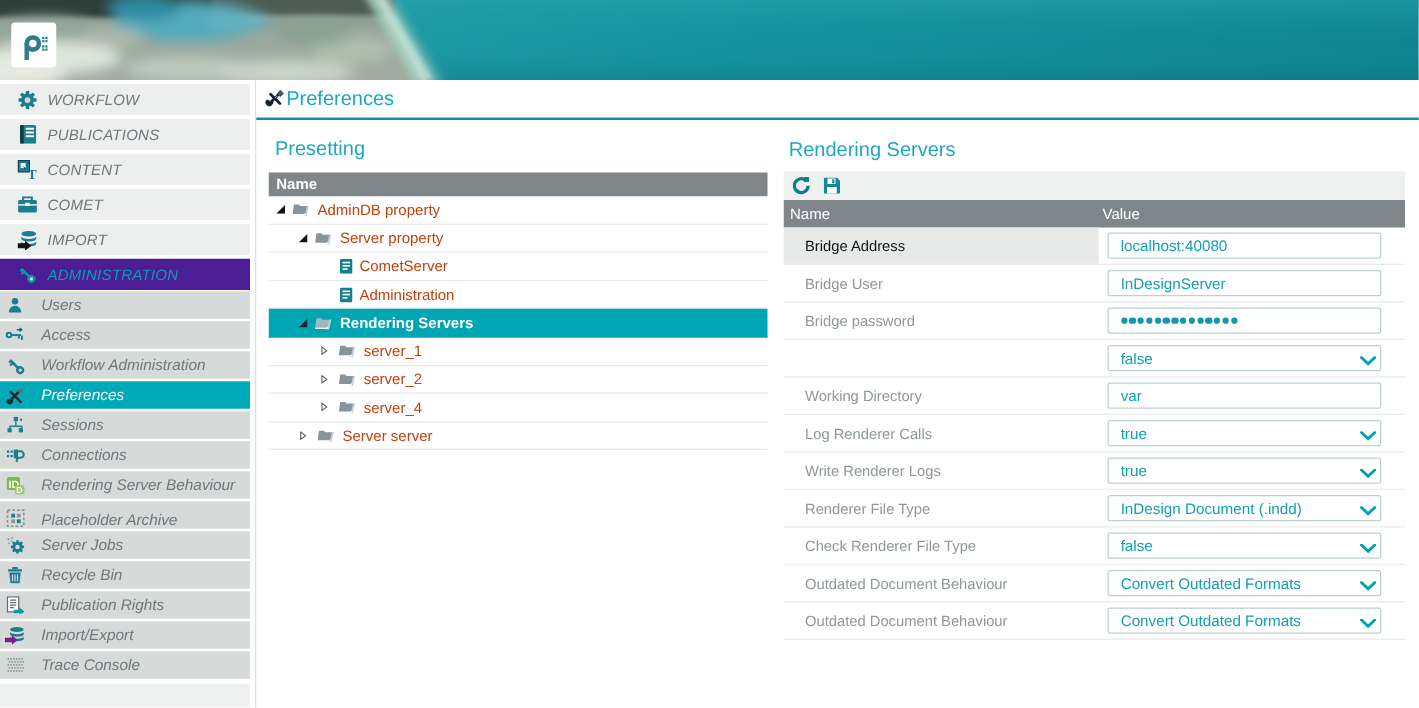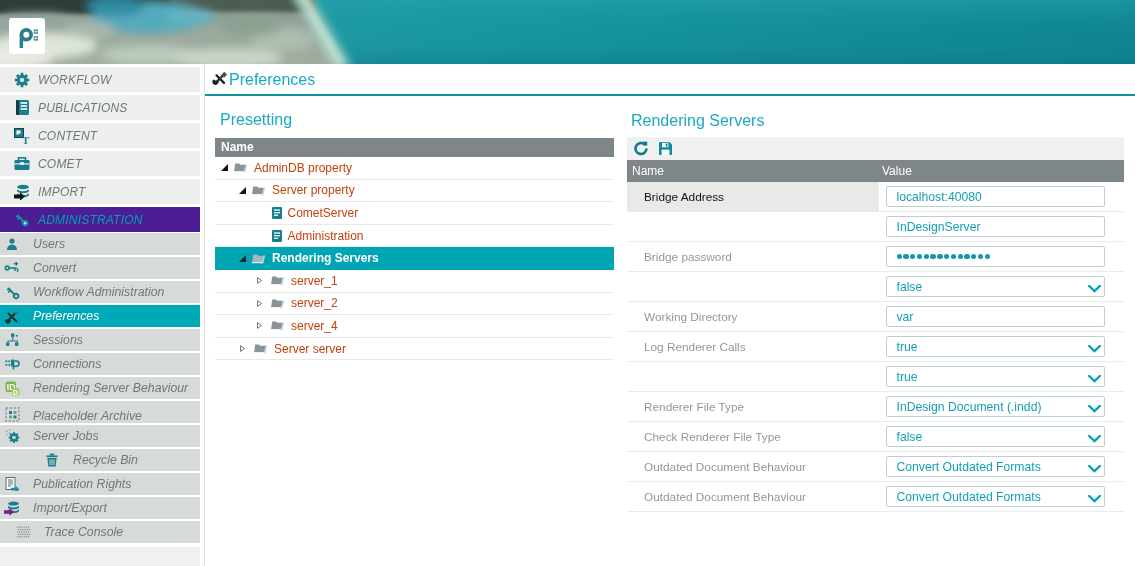--- a/index.html
+++ b/index.html
@@ -222,21 +222,21 @@
         <g fill="#1b7e8e">
           <circle cx="3.4" cy="6" r="2.8"></circle>
           <circle cx="3.4" cy="6" r="1.1" fill="#d6dbda"></circle>
           <rect x="5.6" y="5.2" width="8" height="1.7"></rect>
           <rect x="11" y="6.5" width="1.6" height="2.6"></rect>
           <rect x="13.6" y="6.5" width="1.6" height="3.6"></rect>
         </g>
         <path d="M10,1.5 h4 m-1.6,-1.6 l1.8,1.6 -1.8,1.6" stroke="#0f6b7a" stroke-width="1.2" fill="none"></path>
       </svg>
     </span>
-    <span class="tx">Convert</span>
+    <span class="tx">Access</span>
   </div>
 <div class="abs srow sub" style="top:281px;">
     <span class="ic">
       <svg width="15" height="15" viewBox="0 0 15 15">
         <g transform="rotate(135 8 8)" fill="#1b7e8e">
           <circle cx="8" cy="3.6" r="3.2"></circle>
           <circle cx="8" cy="3.6" r="1.3" fill="#d6dbda"></circle>
           <rect x="7" y="5.5" width="2" height="9"></rect>
           <rect x="7" y="11" width="4" height="1.7"></rect>
           <rect x="7" y="13.4" width="3" height="1.6"></rect>
@@ -324,21 +324,21 @@
           <rect x="8" y="3.2" width="2" height="10.6"></rect>
           <rect x="3.7" y="7.5" width="10.6" height="2"></rect>
           <rect x="8" y="3.2" width="2" height="10.6" transform="rotate(45 9 8.5)"></rect>
           <rect x="8" y="3.2" width="2" height="10.6" transform="rotate(-45 9 8.5)"></rect>
         </g>
         <circle cx="9" cy="8.5" r="1.8" fill="#d6dbda"></circle>
       </svg>
     </span>
     <span class="tx">Server Jobs</span>
   </div>
-<div class="abs srow sub" style="top:449px;padding-left:40px;">
+<div class="abs srow sub" style="top:449px;">
     <span class="ic">
       <svg width="12" height="14" viewBox="0 0 12 14">
         <rect x="0.5" y="2.4" width="11" height="1.8" fill="#1b7e8e"></rect>
         <rect x="3.8" y="0.6" width="4.4" height="1.8" fill="#1b7e8e"></rect>
         <path d="M1.4,5 h9.2 l-0.9,8.6 h-7.4 z" fill="#1b7e8e"></path>
         <path d="M4,6.5 v5.5 M6,6.5 v5.5 M8,6.5 v5.5" stroke="#d6dbda" stroke-width="1"></path>
       </svg>
     </span>
     <span class="tx">Recycle Bin</span>
   </div>
@@ -358,21 +358,21 @@
         <g fill="#1b7e8e">
           <ellipse cx="9.5" cy="2.6" rx="5.5" ry="2"></ellipse>
           <path d="M4,4.4 a5.5,2 0 0 0 11,0 v2 a5.5,2 0 0 1 -11,0 z"></path>
           <path d="M4,8 a5.5,2 0 0 0 11,0 v2 a5.5,2 0 0 1 -11,0 z"></path>
         </g>
         <path d="M0,9.2 h5.5 v-2 l4.6,3.8 -4.6,3.8 v-2 h-5.5 z" fill="#7c1f8e"></path>
       </svg>
     </span>
     <span class="tx">Import/Export</span>
   </div>
-<div class="abs srow sub" style="top:521px;padding-left:11px;">
+<div class="abs srow sub" style="top:521px;">
     <span class="ic">
       <svg width="15" height="15" viewBox="0 0 15 15">
         <rect x="1.0" y="1.5" width="1.3" height="1.3" fill="#8b9599"></rect>
         <rect x="3.2" y="1.5" width="1.3" height="1.3" fill="#8b9599"></rect>
         <rect x="5.4" y="1.5" width="1.3" height="1.3" fill="#8b9599"></rect>
         <rect x="7.6000000000000005" y="1.5" width="1.3" height="1.3" fill="#8b9599"></rect>
         <rect x="9.8" y="1.5" width="1.3" height="1.3" fill="#8b9599"></rect>
         <rect x="12.0" y="1.5" width="1.3" height="1.3" fill="#8b9599"></rect>
         <rect x="1.9" y="3.9" width="1.3" height="1.3" fill="#8b9599"></rect>
         <rect x="4.1000000000000005" y="3.9" width="1.3" height="1.3" fill="#8b9599"></rect>
@@ -561,20 +561,21 @@
   </div>
   <div id="rthead">
       <span class="n">Name</span>
       <span>Value</span>
     </div>
   <div class="vrow first">
       <span class="nm">Bridge Address</span>
       <div class="vbox">localhost:40080</div>
     </div>
 <div class="vrow">
+      <span class="nm">Bridge User</span>
       <div class="vbox">InDesignServer</div>
     </div>
 <div class="vrow">
       <span class="nm">Bridge password</span>
       <div class="vbox">
         <span class="dots">
           <i></i>
           <i></i>
           <i></i>
           <i></i>
@@ -600,20 +601,21 @@
       <span class="nm">Working Directory</span>
       <div class="vbox">var</div>
     </div>
 <div class="vrow">
       <span class="nm">Log Renderer Calls</span>
       <div class="vbox">true<svg class="chev" width="13" height="8" viewBox="0 0 13 8">
           <path d="M1.2,1 L6.5,6 L11.8,1" fill="none" stroke="#00a3b5" stroke-width="2.4" stroke-linecap="round"></path>
         </svg></div>
     </div>
 <div class="vrow">
+      <span class="nm">Write Renderer Logs</span>
       <div class="vbox">true<svg class="chev" width="13" height="8" viewBox="0 0 13 8">
           <path d="M1.2,1 L6.5,6 L11.8,1" fill="none" stroke="#00a3b5" stroke-width="2.4" stroke-linecap="round"></path>
         </svg></div>
     </div>
 <div class="vrow">
       <span class="nm">Renderer File Type</span>
       <div class="vbox">InDesign Document (.indd)<svg class="chev" width="13" height="8" viewBox="0 0 13 8">
           <path d="M1.2,1 L6.5,6 L11.8,1" fill="none" stroke="#00a3b5" stroke-width="2.4" stroke-linecap="round"></path>
         </svg></div>
     </div>

